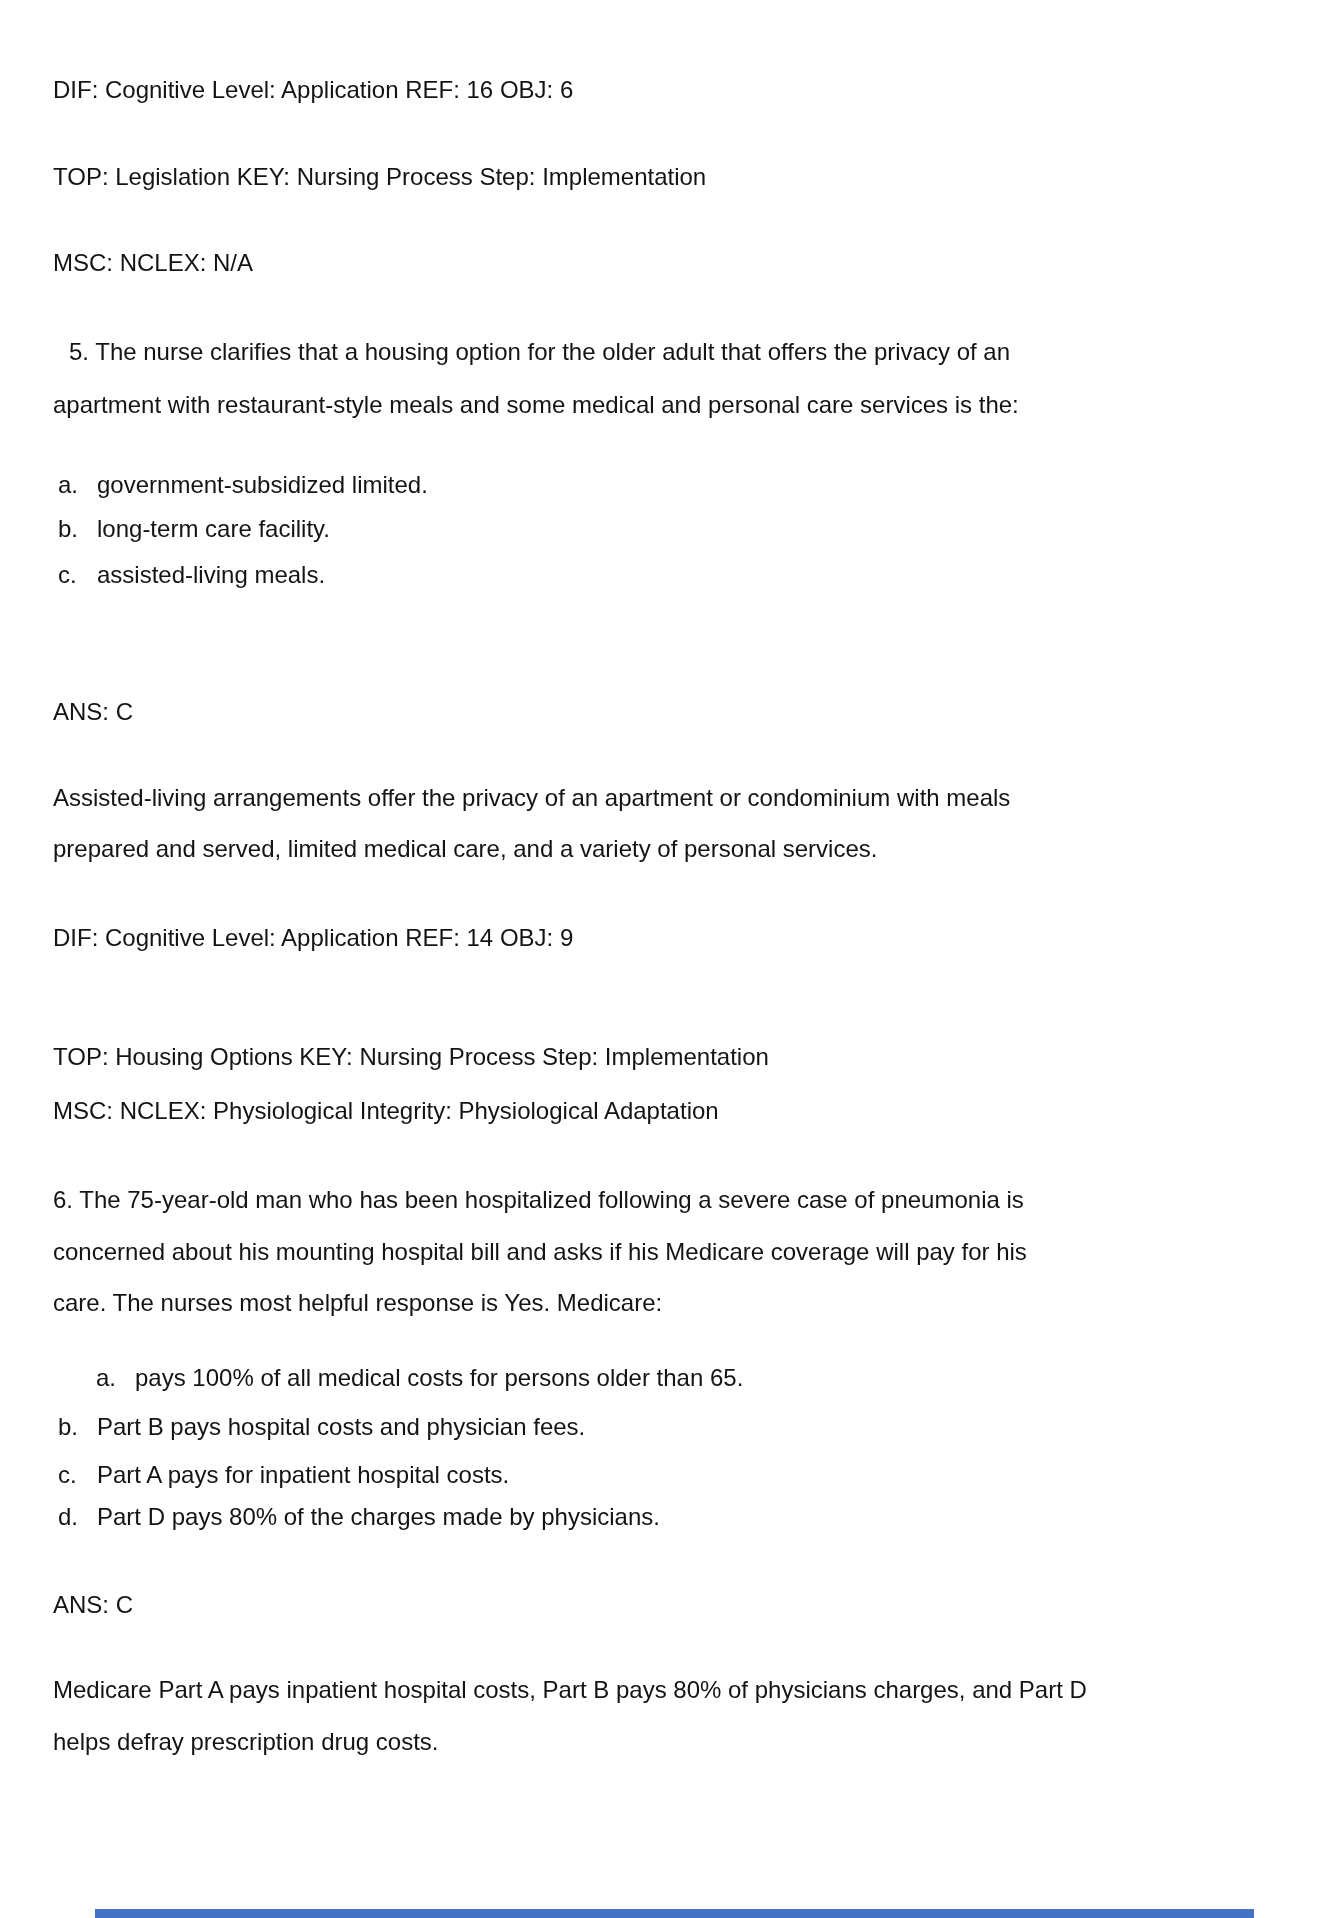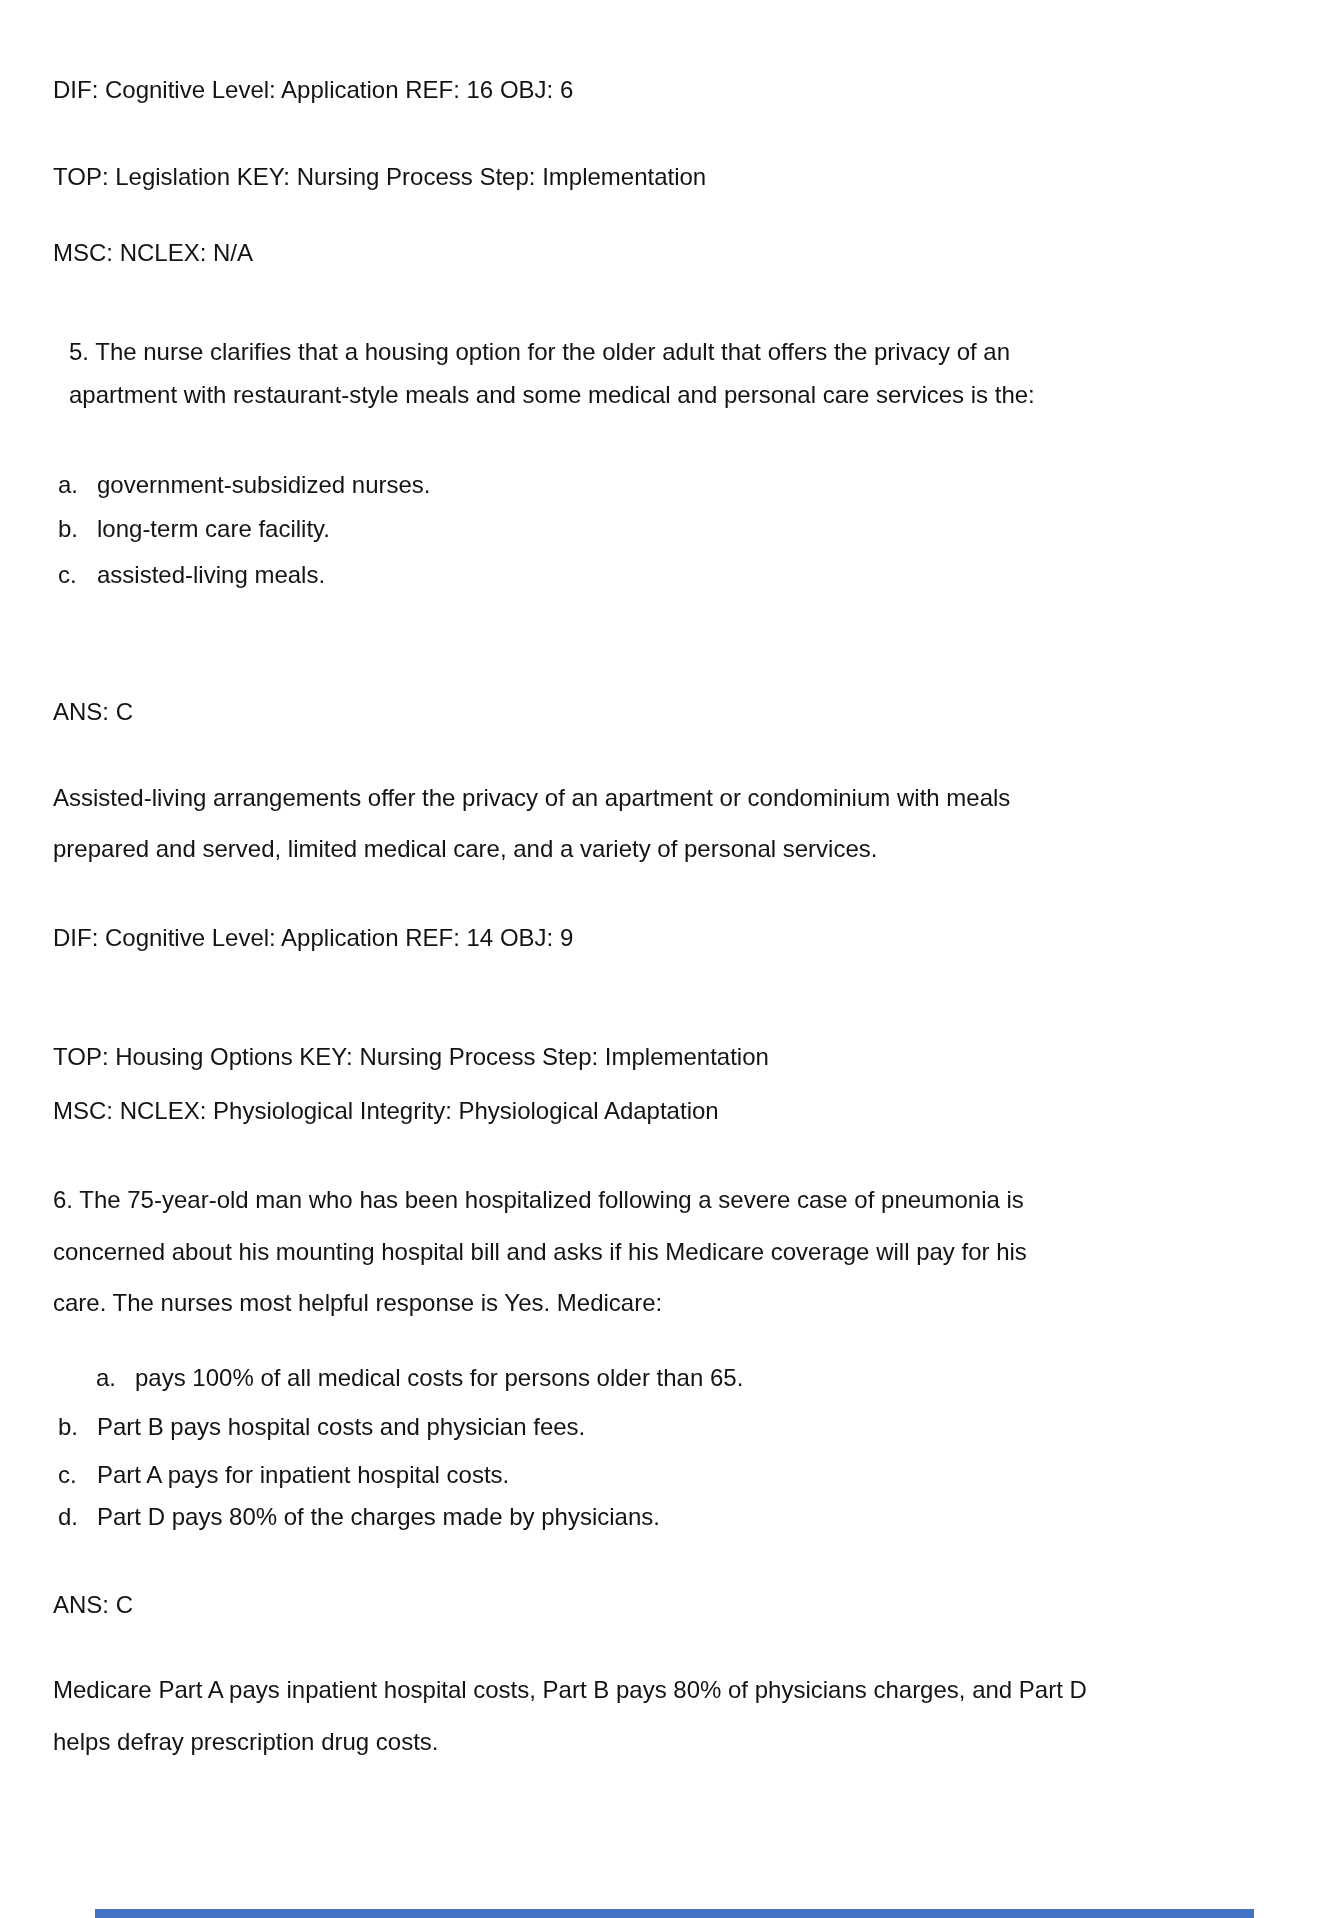--- a/index.html
+++ b/index.html
@@ -25,22 +25,22 @@
     white-space: nowrap;
   }
   .doc-line.option-row {
     left: 58px;
   }
   .opt-letter {
     display: inline-block;
     width: 39px;
   }
   
-  .l0  { top: 64px; }   .l1  { top: 151px; }  .l2  { top: 227px; text-align: right; }
-  .l3  { top: 326px; margin-left: 16px; }  .l4  { top: 369px; margin-left: 16px; }
+  .l0  { top: 64px; }   .l1  { top: 151px; }  .l2  { top: 237px; text-align: right; }
+  .l3  { top: 326px; margin-left: 16px; }  .l4  { top: 379px; }
   .l5  { top: 459px; }  .l6  { top: 503px; }  .l7  { top: 549px; }  .l8  { top: 594px; }
   .l9  { top: 686px; }
   .l10 { top: 772px; }  .l11 { top: 823px; }
   .l12 { top: 912px; }  .l13 { top: 1031px; text-align: center; }  .l14 { top: 1085px; }
   .l15 { top: 1174px; } .l16 { top: 1226px; } .l17 { top: 1277px; }
   .l18 { top: 1352px; margin-left: 38px; } .l19 { top: 1401px; } .l20 { top: 1449px; } .l21 { top: 1491px; }
   .l22 { top: 1579px; }
   .l23 { top: 1664px; } .l24 { top: 1716px; }
   #bottom-partial-bar {
     position: absolute;
@@ -53,21 +53,21 @@
 </head>
 <body>
 
 <div id="document-page" style="background: rgb(255, 255, 255); color: rgb(20, 20, 20);">
   <div id="bottom-partial-bar" style="background: rgb(68, 114, 196);"></div>
 <div class="doc-line l0">DIF: Cognitive Level: Application REF: 16 OBJ: 6</div>
     <div class="doc-line l1">TOP: Legislation KEY: Nursing Process Step: Implementation</div>
     <div class="doc-line l2">MSC: NCLEX: N/A</div>
     <div class="doc-line l3">5. The nurse clarifies that a housing option for the older adult that offers the privacy of an</div>
     <div class="doc-line l4">apartment with restaurant-style meals and some medical and personal care services is the:</div>
-    <div class="doc-line option-row l5"><span class="opt-letter">a.</span><span>government-subsidized nurses.</span></div>
+    <div class="doc-line option-row l5"><span class="opt-letter">a.</span><span>government-subsidized limited.</span></div>
     <div class="doc-line option-row l6"><span class="opt-letter">b.</span><span>long-term care facility.</span></div>
     <div class="doc-line option-row l7"><span class="opt-letter">c.</span><span>assisted-living meals.</span></div>
     <div class="doc-line l9">ANS: C</div>
     <div class="doc-line l10">Assisted-living arrangements offer the privacy of an apartment or condominium with meals</div>
     <div class="doc-line l11">prepared and served, limited medical care, and a variety of personal services.</div>
     <div class="doc-line l12">DIF: Cognitive Level: Application REF: 14 OBJ: 9</div>
     <div class="doc-line l13">TOP: Housing Options KEY: Nursing Process Step: Implementation</div>
     <div class="doc-line l14">MSC: NCLEX: Physiological Integrity: Physiological Adaptation</div>
     <div class="doc-line l15">6. The 75-year-old man who has been hospitalized following a severe case of pneumonia is</div>
     <div class="doc-line l16">concerned about his mounting hospital bill and asks if his Medicare coverage will pay for his</div>

